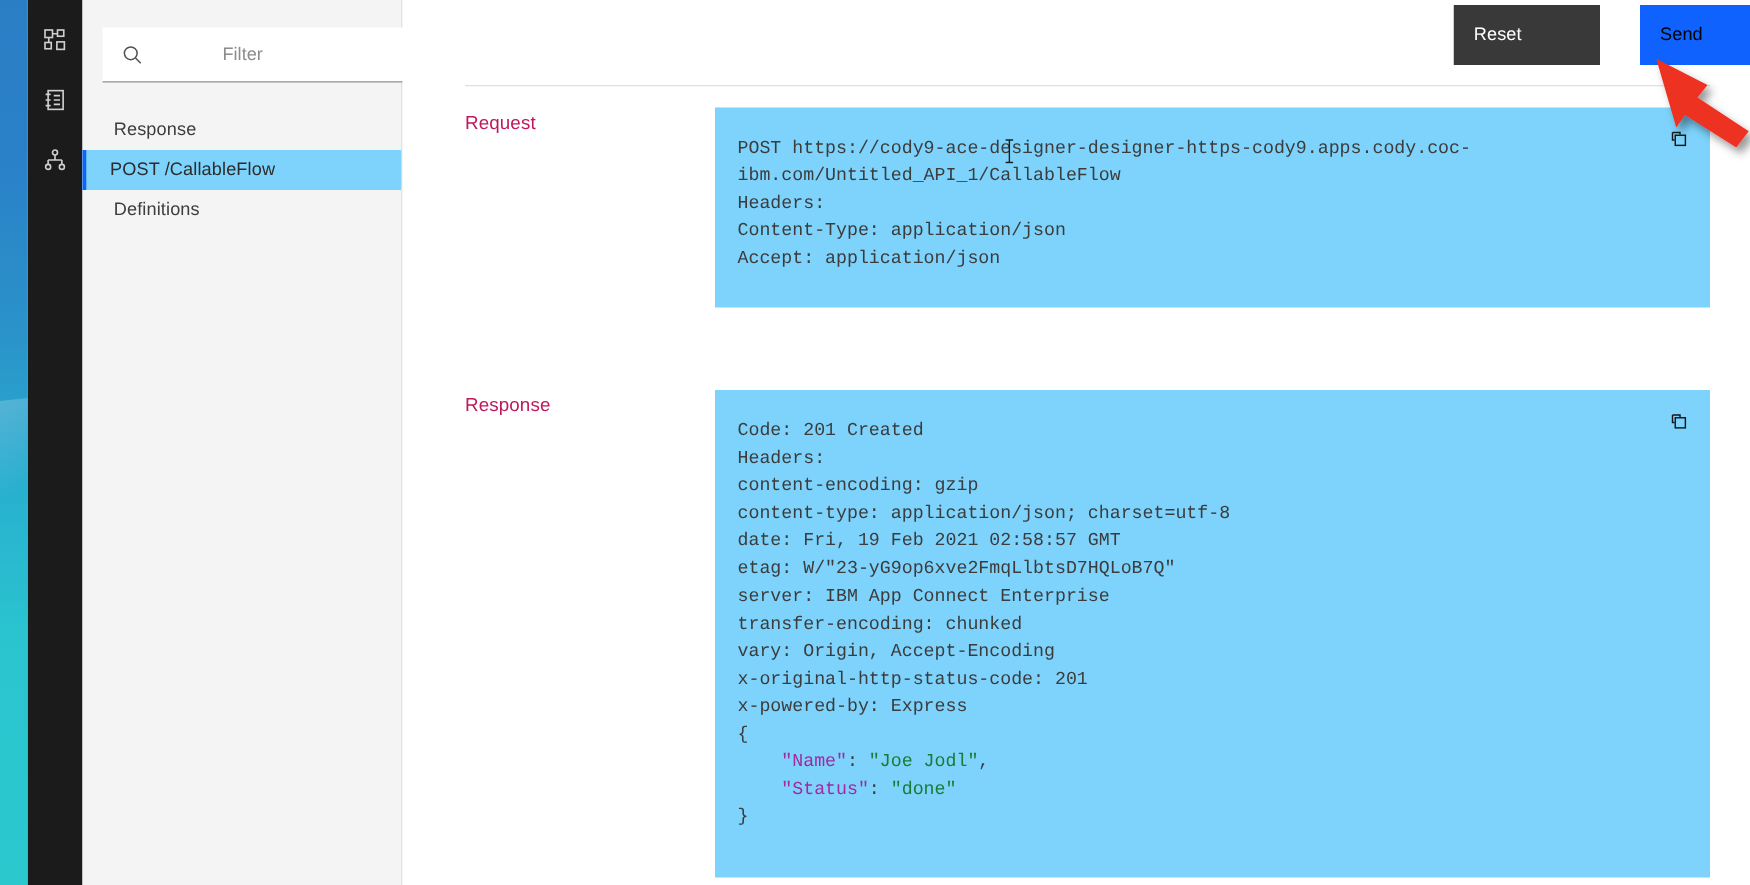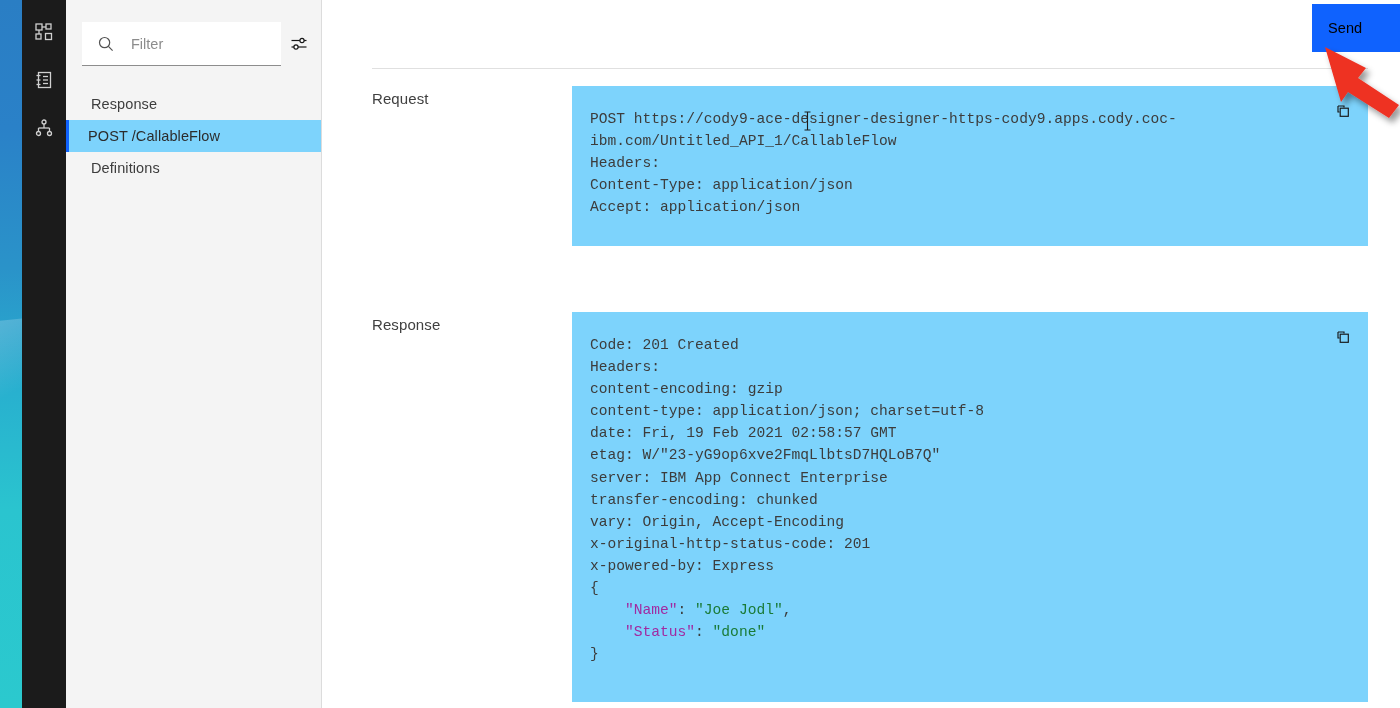--- a/index.html
+++ b/index.html
@@ -81,20 +81,21 @@
     padding: 22px 14px 0 16px;
   }
   .filter-box {
     flex: 1 1 auto;
     position: relative;
     height: 44px;
     background: #ffffff;
     border-bottom: 1px solid #8d8d8d;
     display: flex;
     align-items: center;
+    gap: 47px;
   }
   .filter-box .mag {
     width: 18px; height: 18px;
     margin-left: 15px;
     flex: 0 0 18px;
   }
   .filter-input {
     border: 0;
     outline: 0;
     background: transparent;
@@ -188,21 +189,21 @@
     right: 32px;
     display: flex;
   }
   .section-request  { top: 86px; }
   .section-response { top: 312px; }
 
   .section-label {
     width: 200px;
     flex: 0 0 200px;
     font-size: 15px;
-    color: #404040;
+    color: #be185d;
     padding-top: 4px;
     letter-spacing: 0.1px;
   }
 
   .code-block {
     flex: 1 1 auto;
     background: #7dd3fc;
     position: relative;
     padding: 22px 48px 22px 18px;
     min-height: 60px;
@@ -321,20 +322,21 @@
       </div>
       <div class="nav-item">
         <span>Definitions</span>
       </div>
     </div>
   </div>
 
   <div class="main">
 
     <div class="toolbar">
+      <button class="btn btn-reset">Reset</button>
       <button class="btn btn-send">Send</button>
     </div>
 
     <div class="divider"></div>
 
     <div class="section section-request">
       <div class="section-label">Request</div>
       <div class="code-block code-request">
         <div class="code-text">POST https://cody9-ace-designer-designer-https-cody9.apps.cody.coc-ibm.com/Untitled_API_1/CallableFlow
 Headers:

